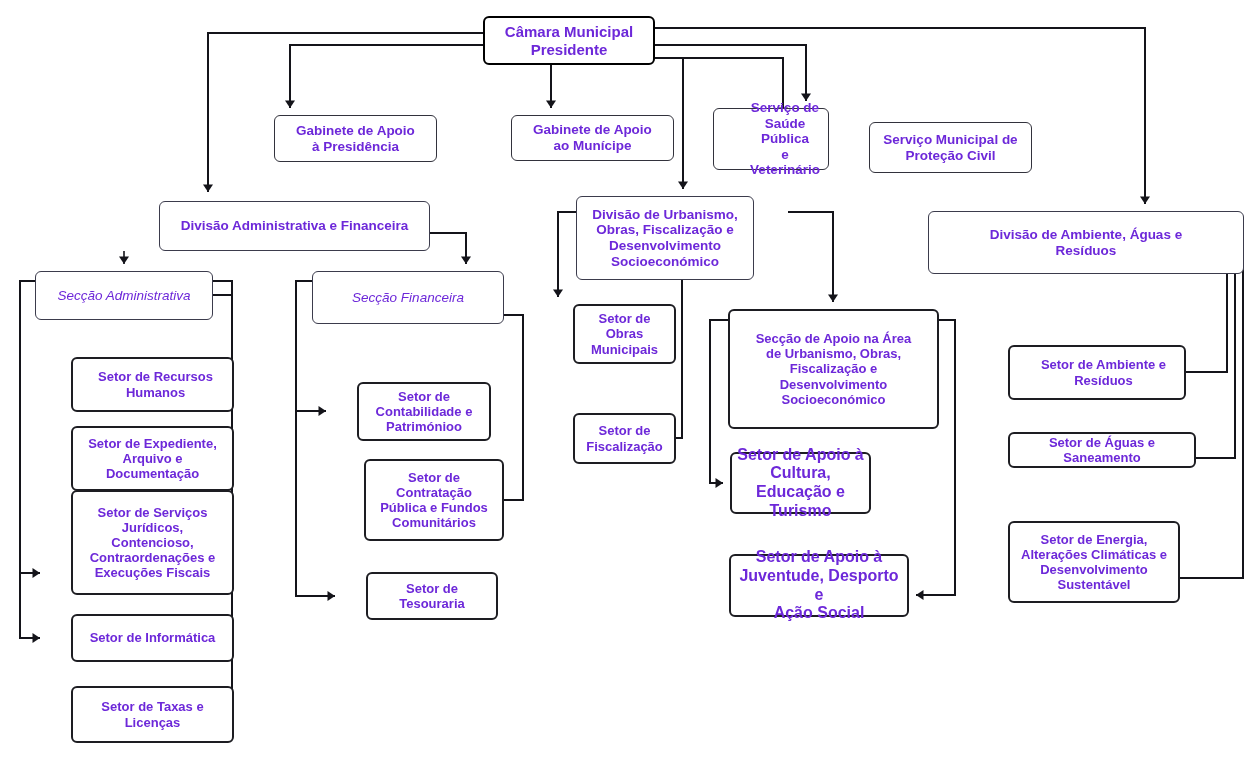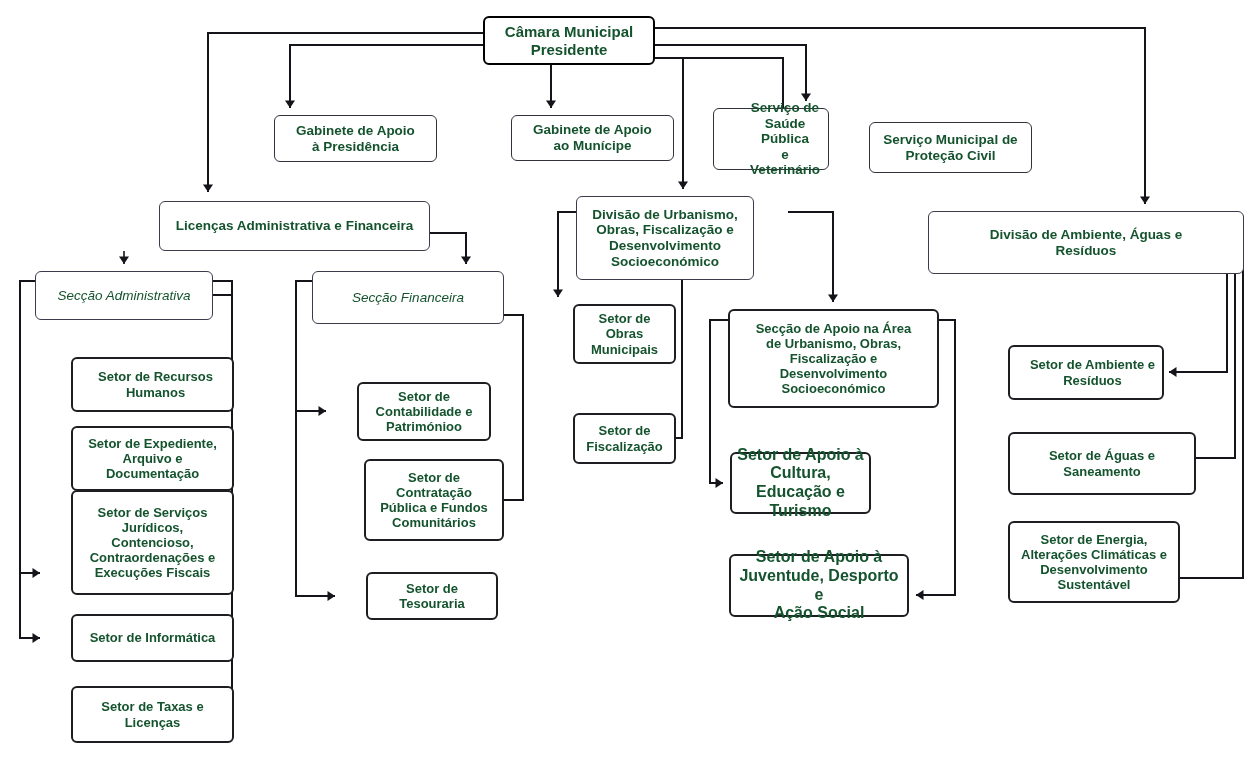--- a/index.html
+++ b/index.html
@@ -26,21 +26,21 @@
   .node {
     position: absolute;
     box-sizing: border-box;
     display: flex;
     align-items: center;
     justify-content: center;
     text-align: center;
     background: #ffffff;
     border-radius: 6px;
     font-weight: bold;
-    color: #14532d;
+    color: #6d28d9;
     line-height: 1.16;
     padding: 2px 4px;
     z-index: 5;
   }
   .node span { display: block; width: 100%; }
   .lvl-root  { border: 2.5px solid #000000; font-size: 15px; }
   .lvl-staff { border: 1.9px solid #32323c; font-size: 13.5px; }
   .lvl-div   { border: 1.9px solid #3b3b4c; font-size: 13.5px; }
   .lvl-sec   { border: 1.9px solid #3b3b4c; font-size: 13.5px; font-weight: normal; font-style: italic; }
   .lvl-setor { border: 2px solid #1d1d22; font-size: 13px; margin-left: 24px; }
@@ -112,21 +112,21 @@
     <div class="node lvl-staff" style="left: 511px; top: 115px; width: 163px; height: 46px;">
       <span>Gabinete de Apoio<br>ao Munícipe</span>
     </div>
     <div class="node lvl-staff" style="left: 713px; top: 108px; width: 116px; height: 62px; padding-left: 32px;">
       <span>Serviço de<br>Saúde Pública<br>e Veterinário</span>
     </div>
     <div class="node lvl-staff" style="left: 869px; top: 122px; width: 163px; height: 51px;">
       <span>Serviço Municipal de<br>Proteção Civil</span>
     </div>
     <div class="node lvl-div" style="left: 159px; top: 201px; width: 271px; height: 50px;">
-      <span>Licenças Administrativa e Financeira</span>
+      <span>Divisão Administrativa e Financeira</span>
     </div>
     <div class="node lvl-div" style="left: 576px; top: 196px; width: 178px; height: 84px;">
       <span>Divisão de Urbanismo,<br>Obras, Fiscalização e<br>Desenvolvimento<br>Socioeconómico</span>
     </div>
     <div class="node lvl-div" style="left: 928px; top: 211px; width: 316px; height: 63px;">
       <span>Divisão de Ambiente, Águas e<br>Resíduos</span>
     </div>
     <div class="node lvl-sec" style="left: 35px; top: 271px; width: 178px; height: 49px;">
       <span>Secção Administrativa</span>
     </div>
@@ -156,31 +156,31 @@
     </div>
     <div class="node lvl-setor" style="left: 342px; top: 572px; width: 132px; height: 48px;">
       <span>Setor de<br>Tesouraria</span>
     </div>
     <div class="node lvl-setor" style="left: 549px; top: 304px; width: 103px; height: 60px;">
       <span>Setor de<br>Obras<br>Municipais</span>
     </div>
     <div class="node lvl-setor" style="left: 549px; top: 413px; width: 103px; height: 51px;">
       <span>Setor de<br>Fiscalização</span>
     </div>
-    <div class="node lvl-secapoio" style="left: 728px; top: 309px; width: 211px; height: 99px;">
+    <div class="node lvl-secapoio" style="left: 728px; top: 309px; width: 211px; height: 120px;">
       <span>Secção de Apoio na Área<br>de Urbanismo, Obras,<br>Fiscalização e<br>Desenvolvimento<br>Socioeconómico</span>
     </div>
     <div class="node lvl-setor-sm" style="left: 730px; top: 452px; width: 141px; height: 62px;">
       <span>Setor de Apoio à<br>Cultura, Educação e<br>Turismo</span>
     </div>
     <div class="node lvl-setor-sm" style="left: 729px; top: 554px; width: 180px; height: 63px;">
       <span>Setor de Apoio à<br>Juventude, Desporto e<br>Ação Social</span>
     </div>
-    <div class="node lvl-setor" style="left: 984px; top: 345px; width: 156px; height: 55px; padding-left: 17px;">
+    <div class="node lvl-setor" style="left: 984px; top: 345px; width: 178px; height: 55px; padding-left: 17px;">
       <span>Setor de Ambiente e<br>Resíduos</span>
     </div>
-    <div class="node lvl-setor" style="left: 984px; top: 432px; width: 188px; height: 63px;">
+    <div class="node lvl-setor" style="left: 984px; top: 432px; width: 188px; height: 36px;">
       <span>Setor de Águas e<br>Saneamento</span>
     </div>
     <div class="node lvl-setor" style="left: 984px; top: 521px; width: 172px; height: 82px;">
       <span>Setor de Energia,<br>Alterações Climáticas e<br>Desenvolvimento<br>Sustentável</span>
     </div>
   </div>
 
 </body></html>

